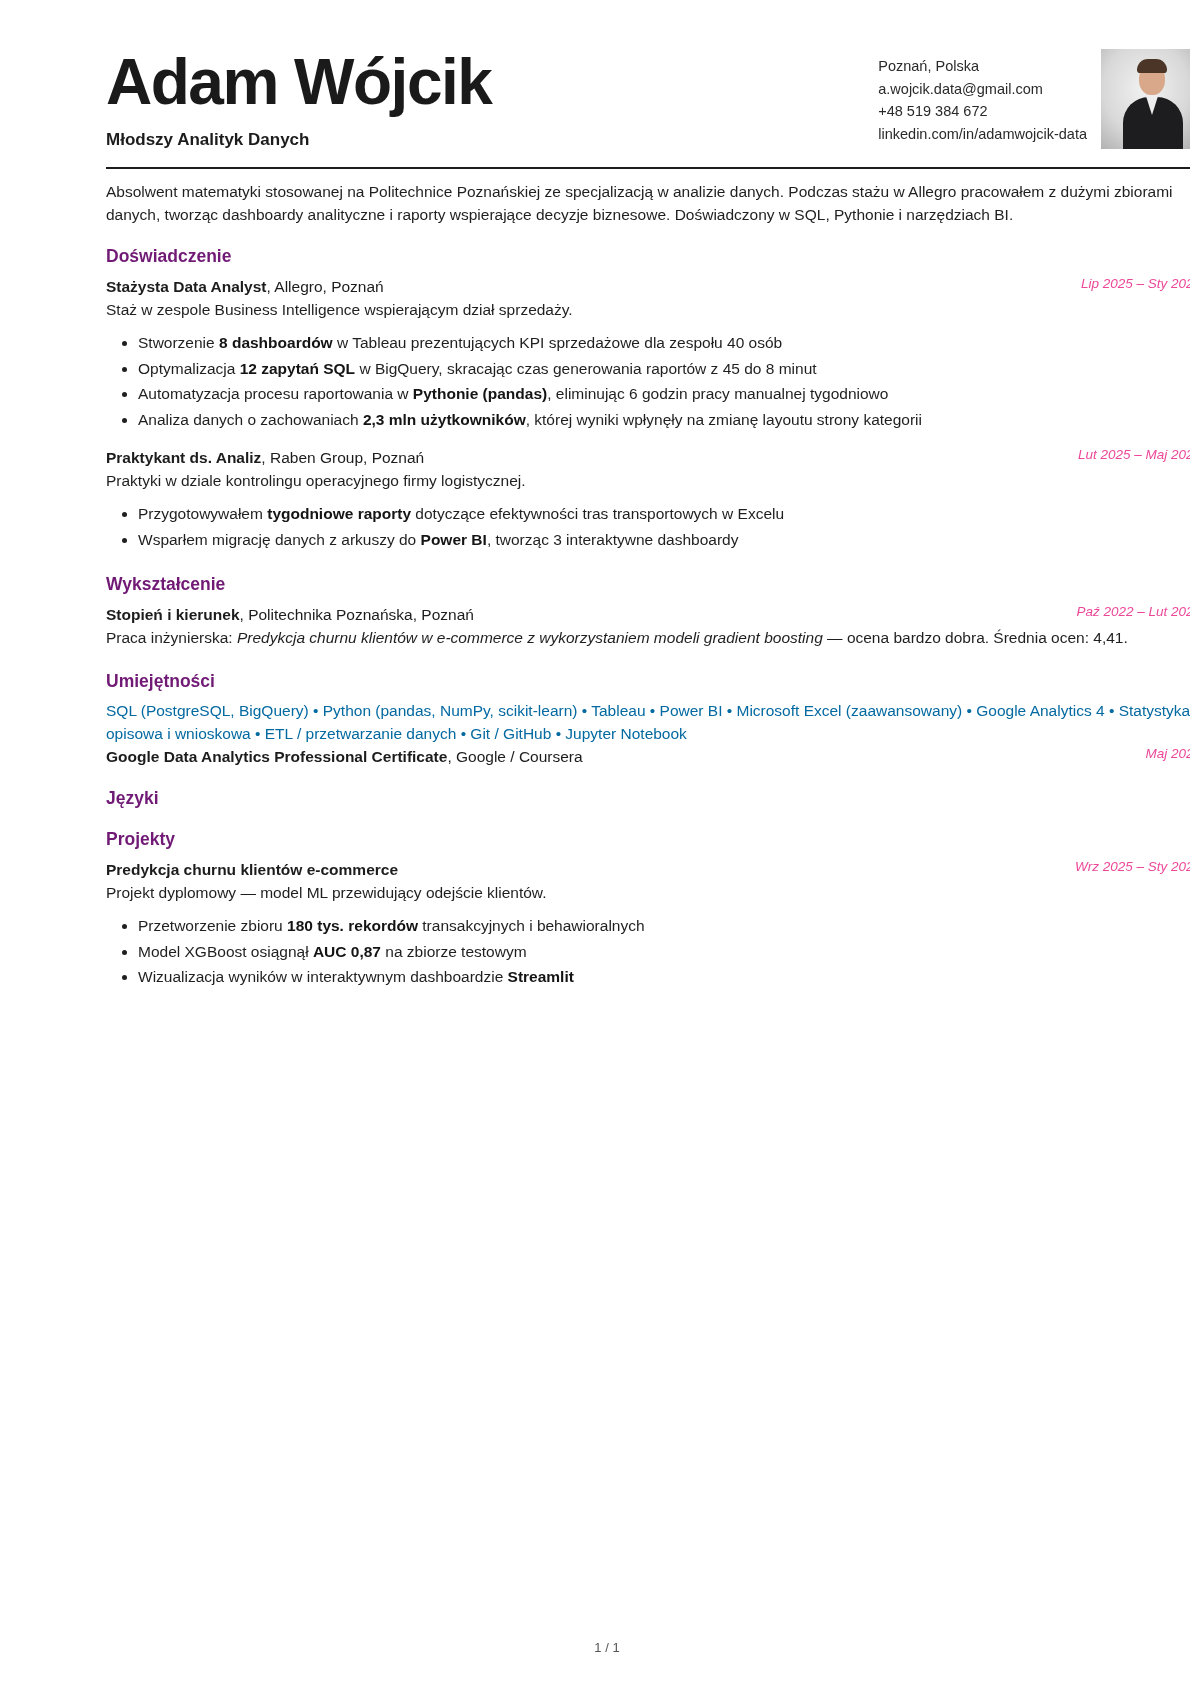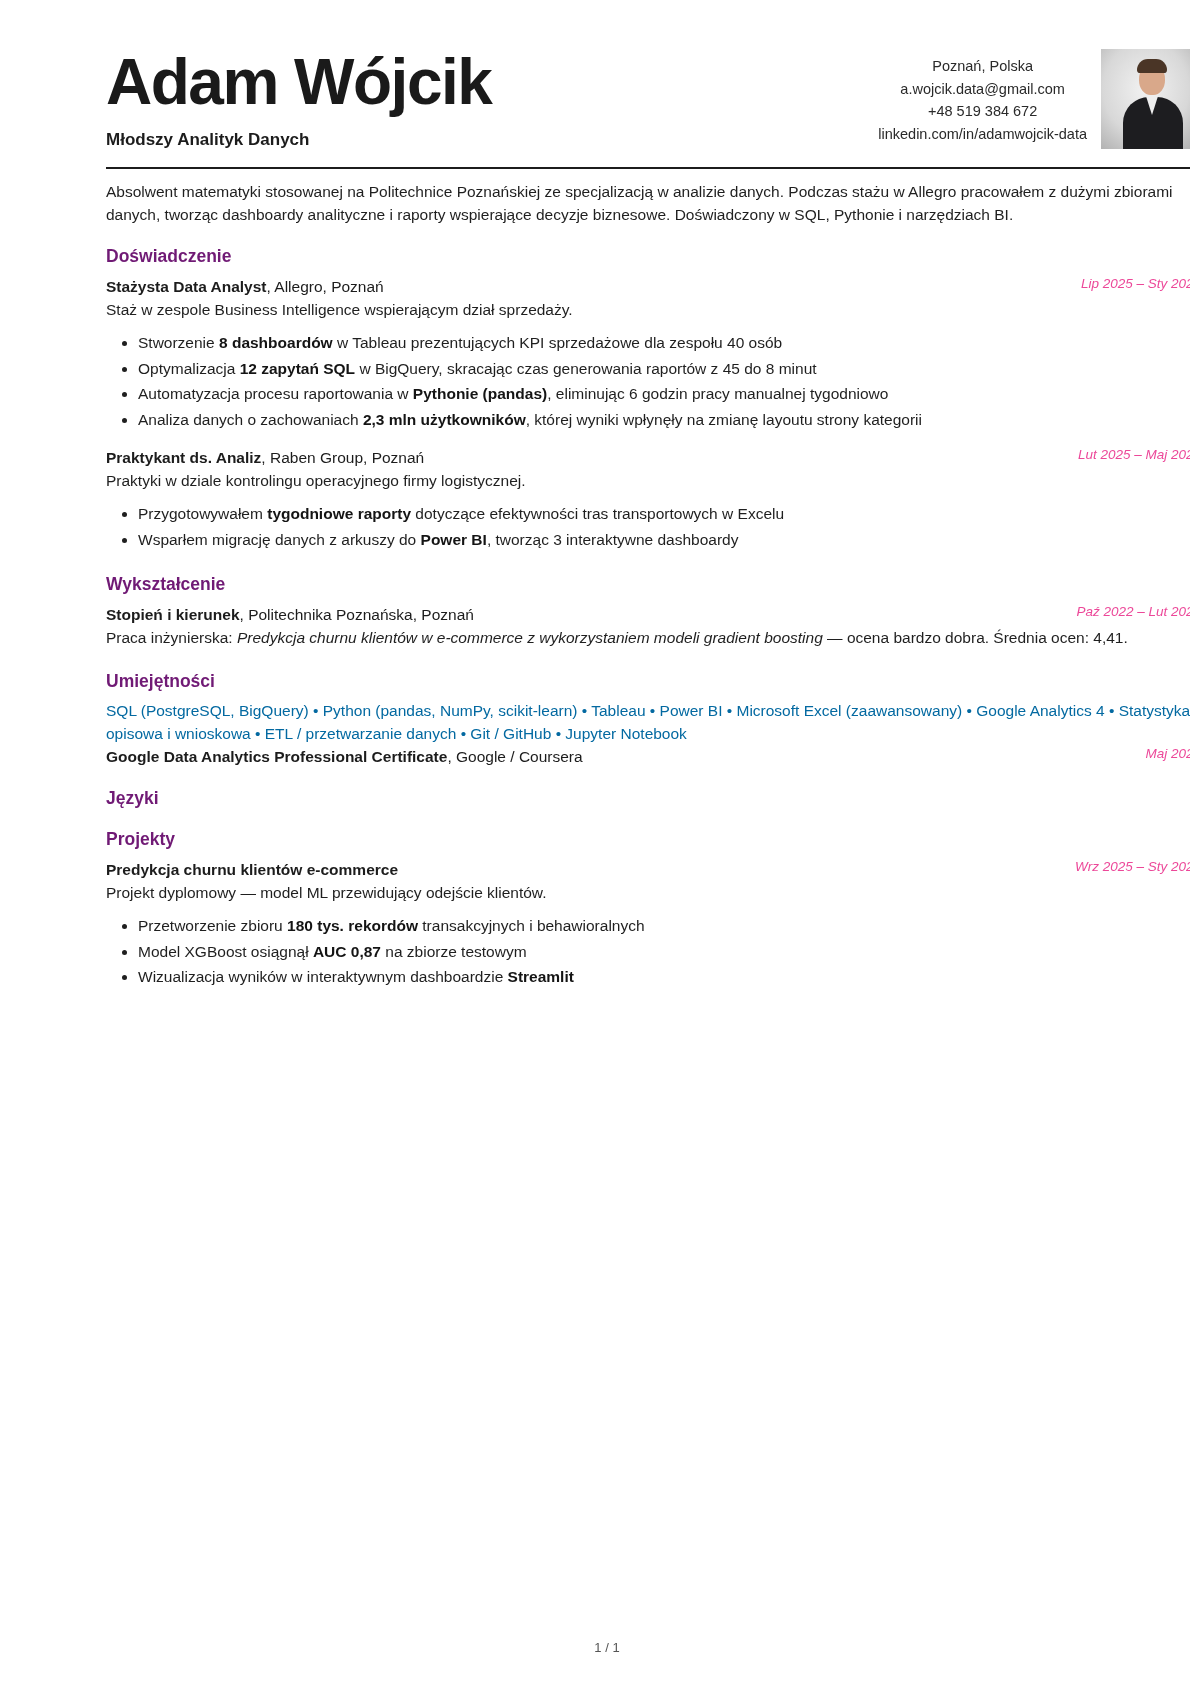--- a/index.html
+++ b/index.html
@@ -15,21 +15,21 @@
   .name {
     position: absolute; left: 0; top: 50px; margin: 0;
     font-size: 64px; font-weight: 700; letter-spacing: -1.5px; line-height: 1;
     color: #1a1a1a;
   }
   .role {
     position: absolute; left: 0; top: 130px;
     font-size: 17px; font-weight: 700; color: #1c1c1c;
   }
   .contact {
-    position: absolute; right: 114px; top: 55px; text-align: center;
+    position: absolute; right: 114px; top: 55px; text-align: left;
     font-size: 14.5px; line-height: 22.5px; color: #2a2a2a;
   }
   .contact div { white-space: nowrap; }
   .photo {
     position: absolute; right: 0; top: 49px; width: 100px; height: 100px;
     background: radial-gradient(ellipse at 45% 40%, #f2f2f2 0%, #d8d8d8 55%, #a9a9a9 100%);
     overflow: hidden;
   }
   .photo .body {
     position: absolute; left: 22px; top: 48px; width: 60px; height: 60px;

